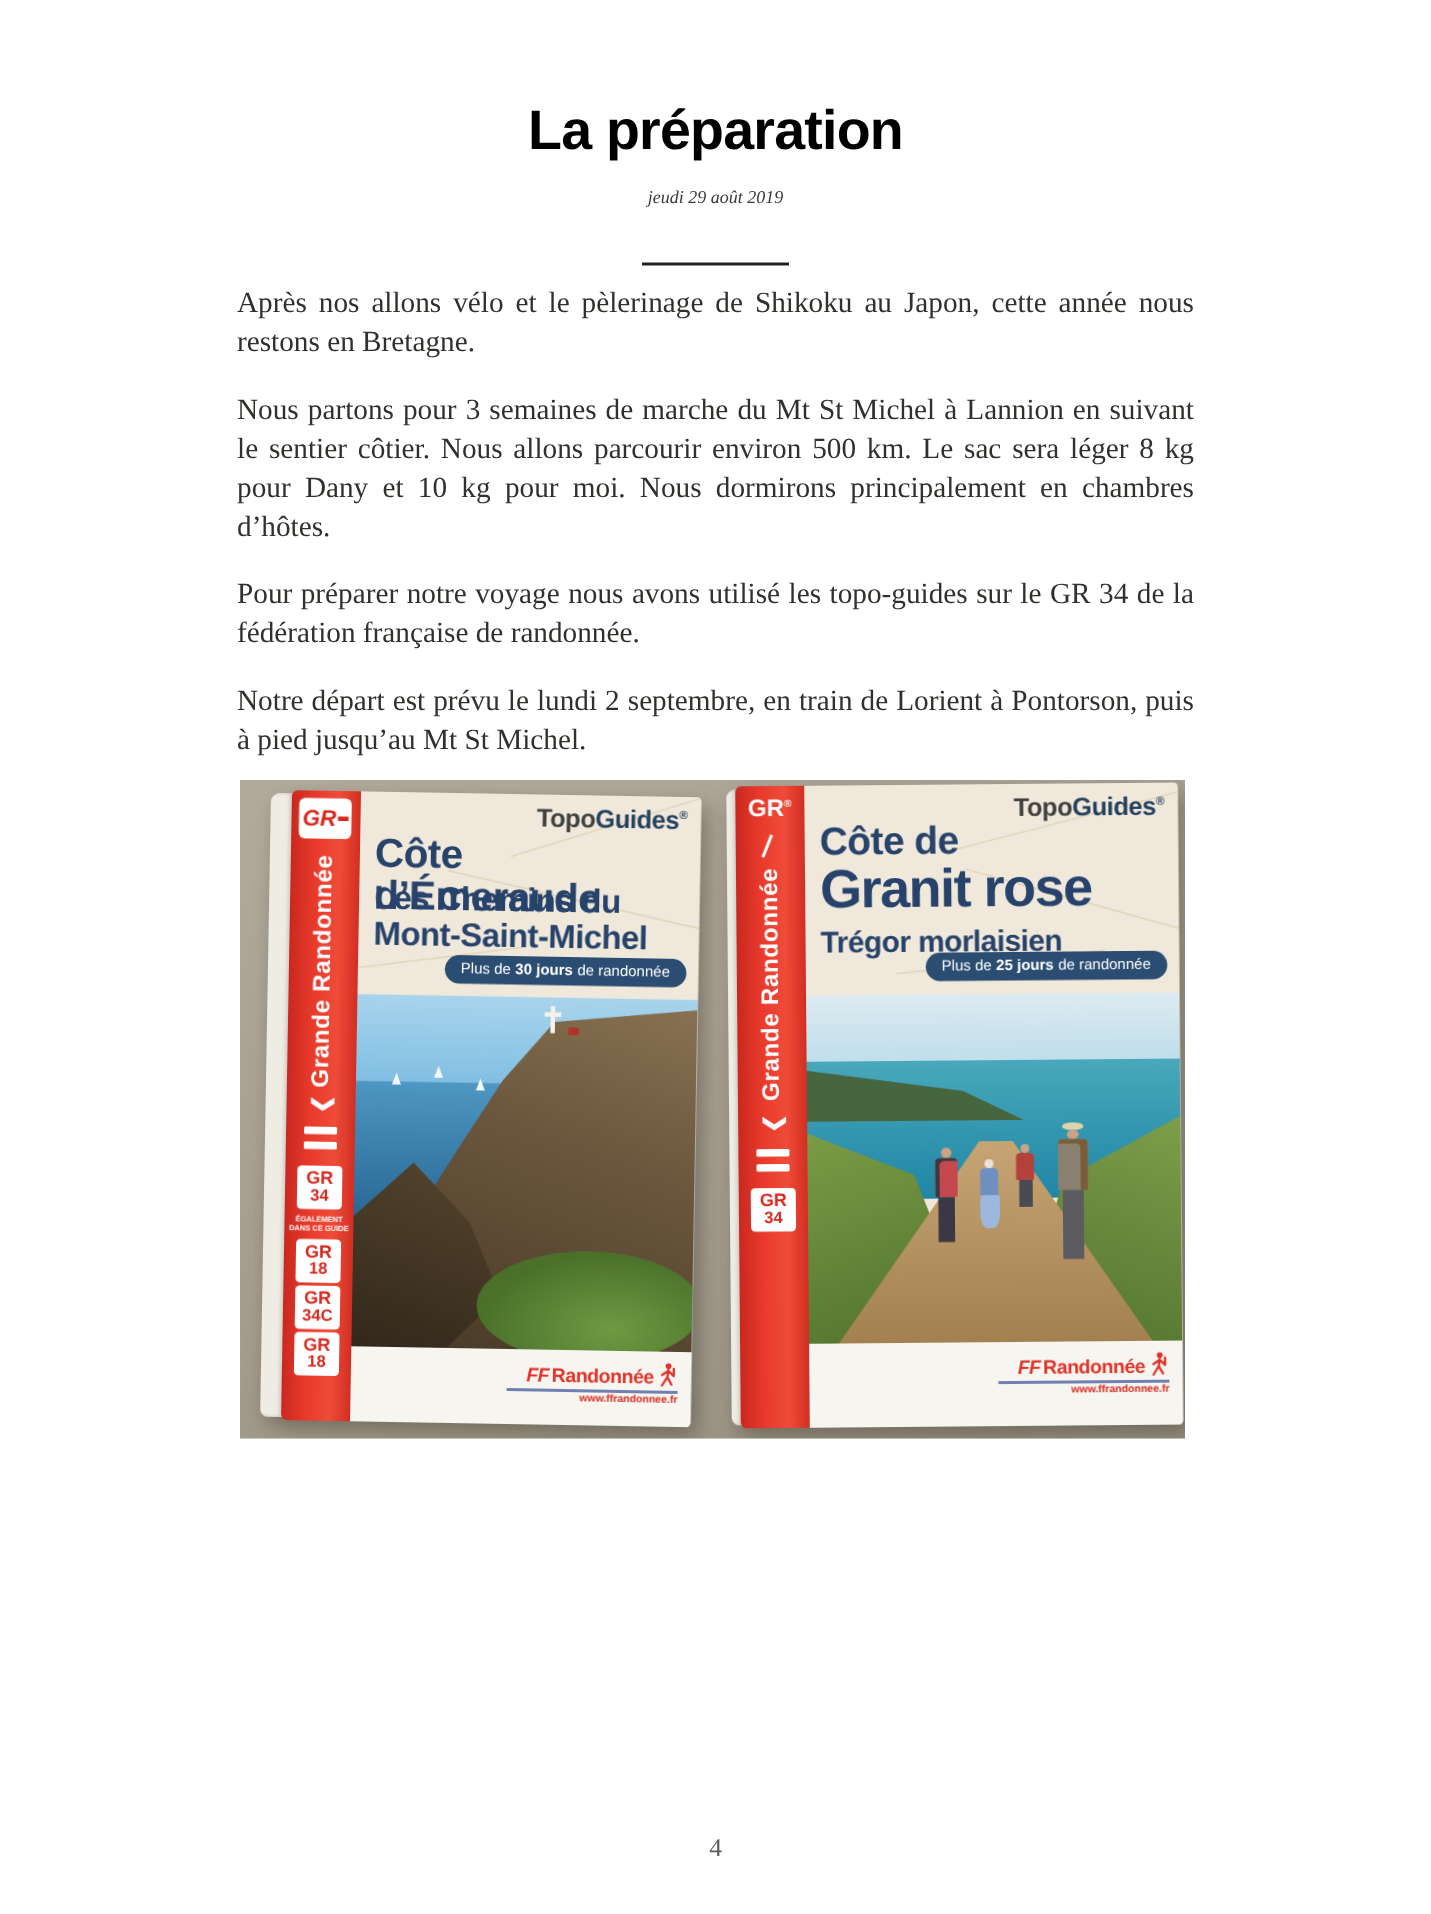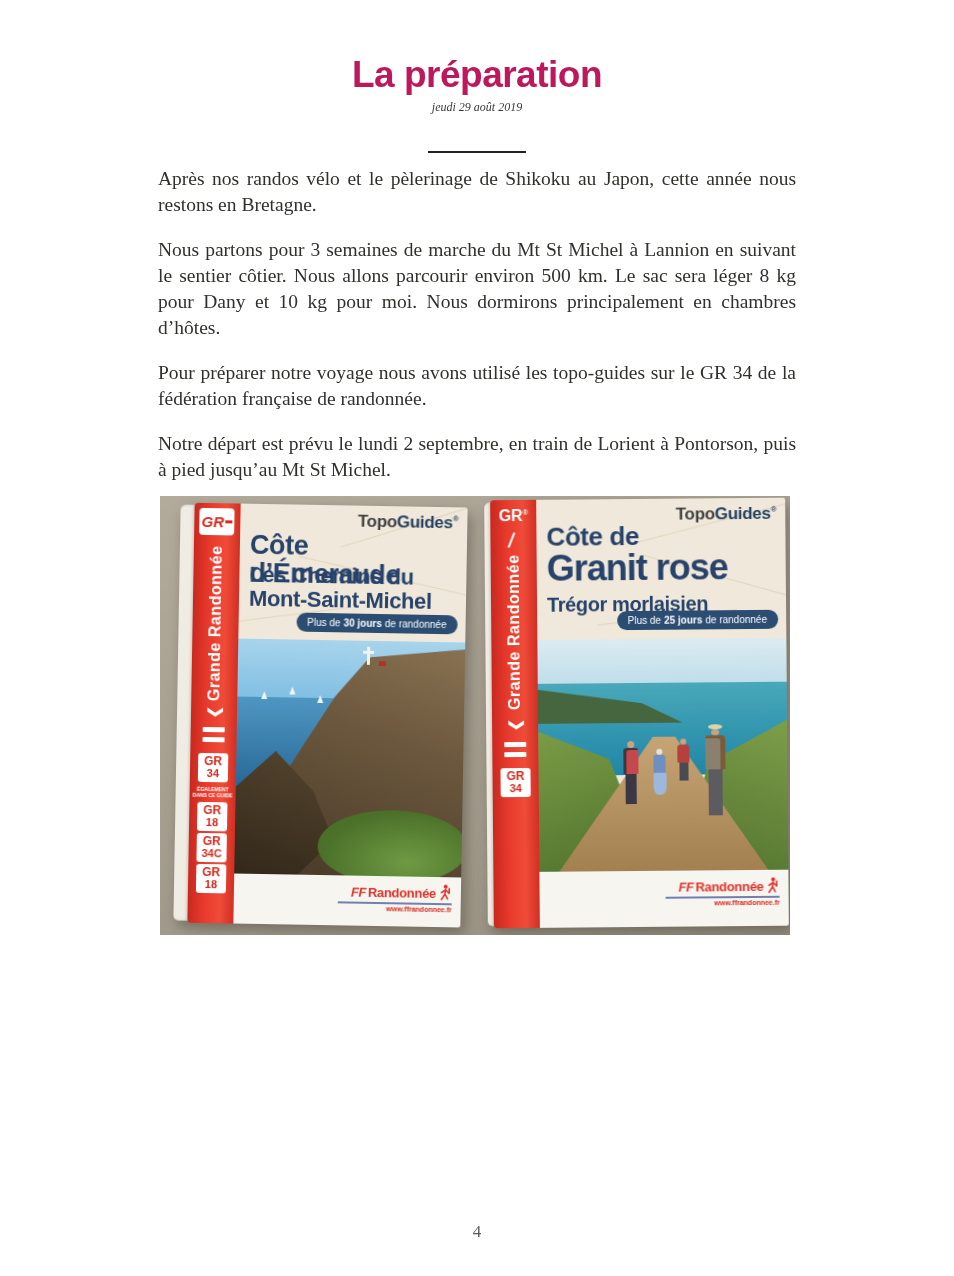--- a/index.html
+++ b/index.html
@@ -2,23 +2,23 @@
 <html><head>
 <meta charset="utf-8">
 <style>
   html,body{margin:0;padding:0;background:#ffffff;}
   .page{
     position:relative; width:954px; height:1276px; background:#ffffff;
     overflow:hidden; font-family:"Liberation Serif", serif; color:#30302c;
   }
   
   .doc-title{
-    margin:4px; padding-top:51px; text-align:center;
+    margin:16px; padding-top:51px; text-align:center;
     font-family:"Liberation Sans", sans-serif; font-weight:bold;
-    font-size:37px; color:#be185d; letter-spacing:-0.5px; line-height:1.1;
+    font-size:37px; color:#000000; letter-spacing:-0.5px; line-height:1.1;
   }
   .doc-date{
     text-align:center; font-style:italic; font-size:12px; color:#3a3a38; margin-top:3px;
   }
   .divider{
     width:98px; height:0; border-bottom:2px solid #222;
     margin:36px auto 0 auto;
   }
   
   .content{ width:638px; margin:0 auto 0 158px; }
@@ -178,21 +178,21 @@
 </head>
 <body>
 
 <div class="page">
 
   <h1 class="doc-title">La préparation</h1>
   <div class="doc-date">jeudi 29 août 2019</div>
   <div class="divider"></div>
 
   <div class="content">
-    <p>Après nos randos vélo et le pèlerinage de Shikoku au Japon, cette année nous restons en Bretagne.</p>
+    <p>Après nos allons vélo et le pèlerinage de Shikoku au Japon, cette année nous restons en Bretagne.</p>
     <p>Nous partons pour 3 semaines de marche du Mt St Michel à Lannion en suivant le sentier côtier. Nous allons parcourir environ 500 km. Le sac sera léger 8 kg pour Dany et 10 kg pour moi. Nous dormirons principalement en chambres d’hôtes.</p>
     <p>Pour préparer notre voyage nous avons utilisé les topo-guides sur le GR 34 de la fédération française de randonnée.</p>
     <p>Notre départ est prévu le lundi 2 septembre, en train de Lorient à Pontorson, puis à pied jusqu’au Mt St Michel.</p>
 
     <div class="photo">
 
       <div class="book book1">
         <div class="pages"></div>
 
         <div class="spine">

